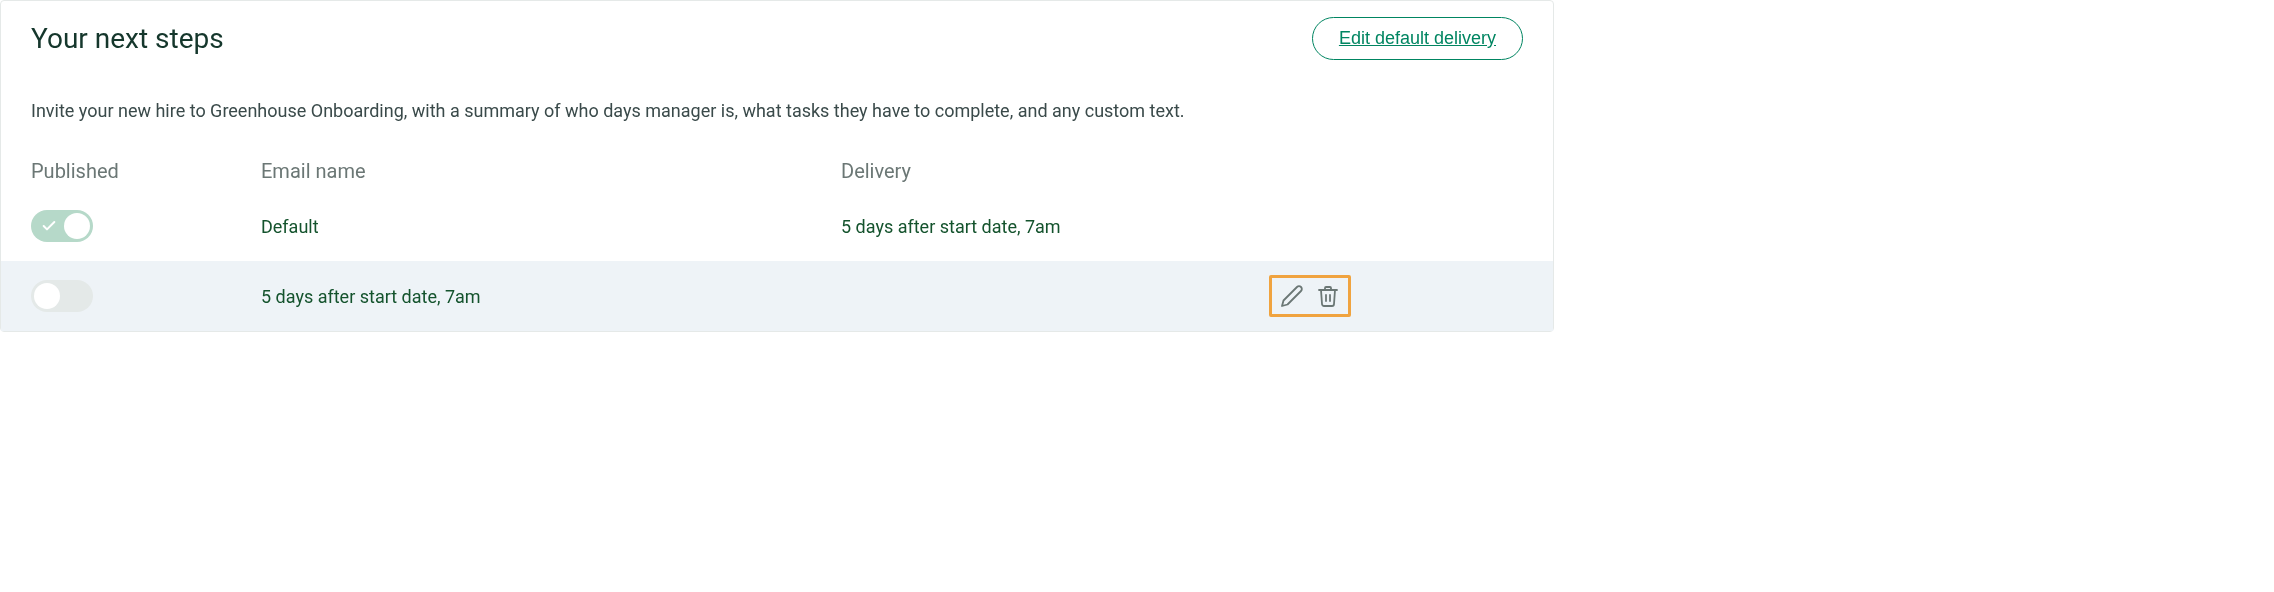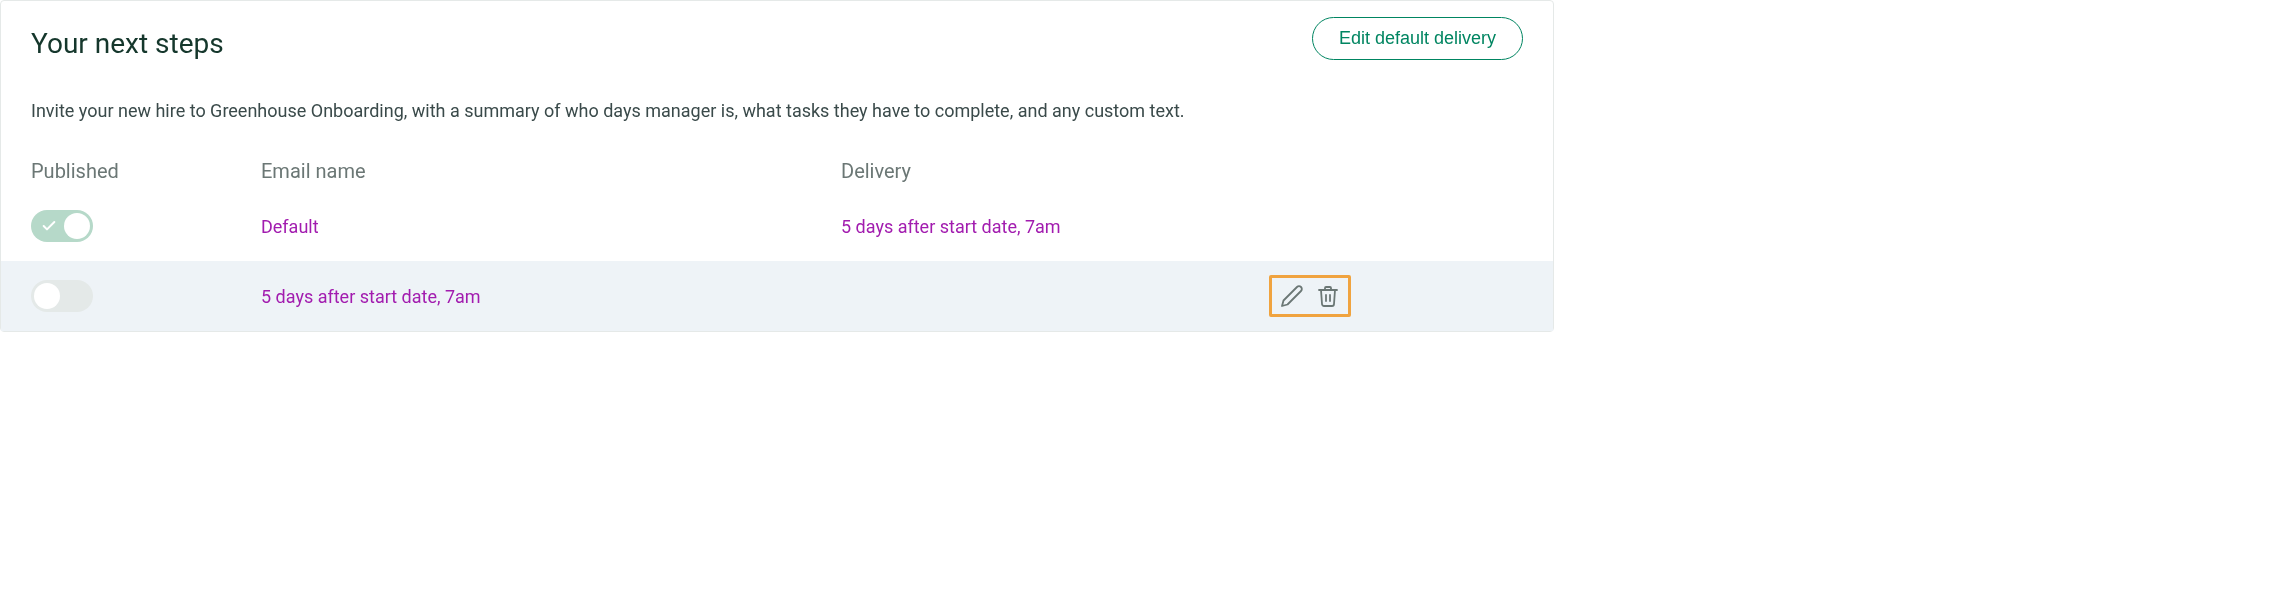--- a/index.html
+++ b/index.html
@@ -10,21 +10,21 @@
     }
     .panel {
       width: 1554px;
       border: 1px solid #e5e9e8;
       border-radius: 4px;
       background: #ffffff;
       padding-bottom: 0;
     }
     .header-row {
       display: flex;
-      align-items: flex-end;
+      align-items: center;
       justify-content: space-between;
       padding: 16px 30px 0 30px;
     }
     .page-title {
       font-size: 28px;
       font-weight: 400;
       color: #15372c;
     }
     .actions {
       display: flex;
@@ -32,20 +32,21 @@
     }
     .btn-outline {
       background: #ffffff;
       border: 1.5px solid #008561;
       color: #008561;
       font-size: 18px;
       font-weight: 400;
       padding: 10px 26px;
       border-radius: 999px;
       cursor: pointer;
+      text-decoration: underline;
     }
     .description {
       font-size: 18px;
       color: #3a4a4a;
       padding: 38px 30px 28px 30px;
       line-height: 1.4;
     }
     .table {
       width: 100%;
     }
@@ -63,21 +64,21 @@
       color: #6b7775;
     }
     .trow {
       height: 70px;
     }
     .trow.hover {
       background: #eef3f7;
     }
     .cell {
       font-size: 18px;
-      color: #a21caf;
+      color: #14532d;
     }
     .cell.link {
       text-decoration: underline;
       text-underline-offset: 3px;
       cursor: pointer;
     }
     .toggle {
       width: 62px;
       height: 32px;
       border-radius: 999px;

